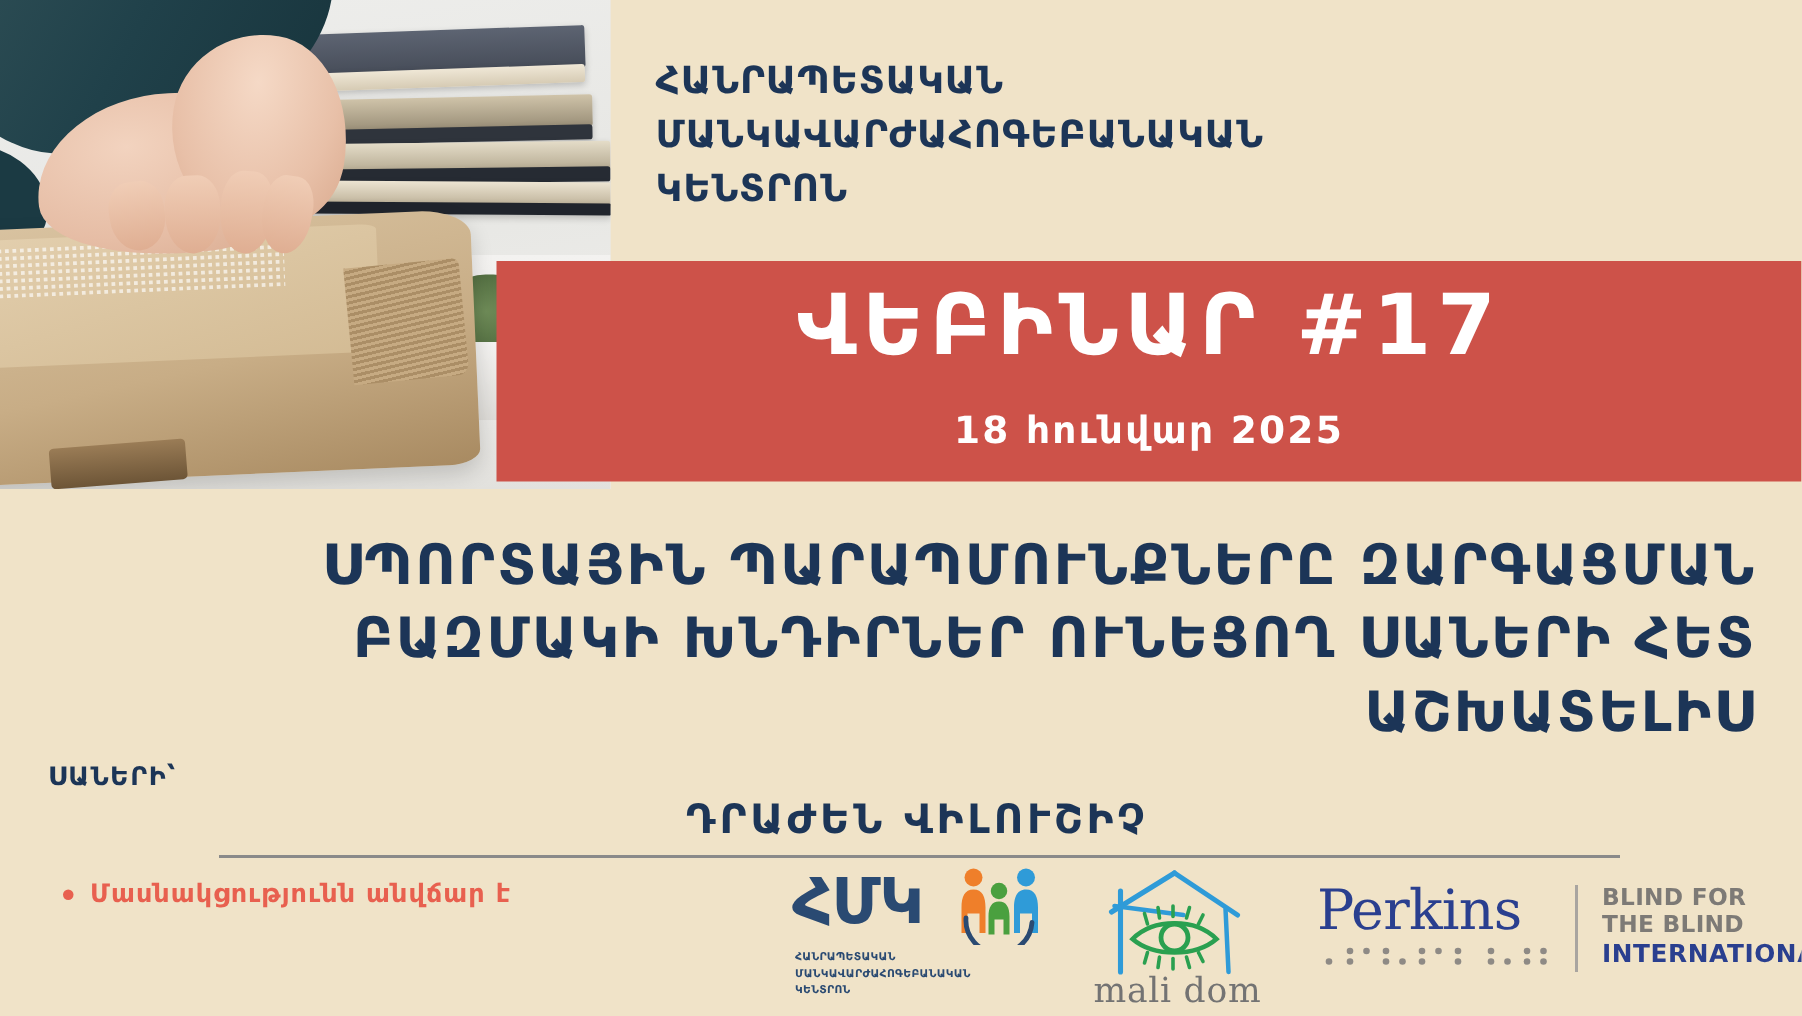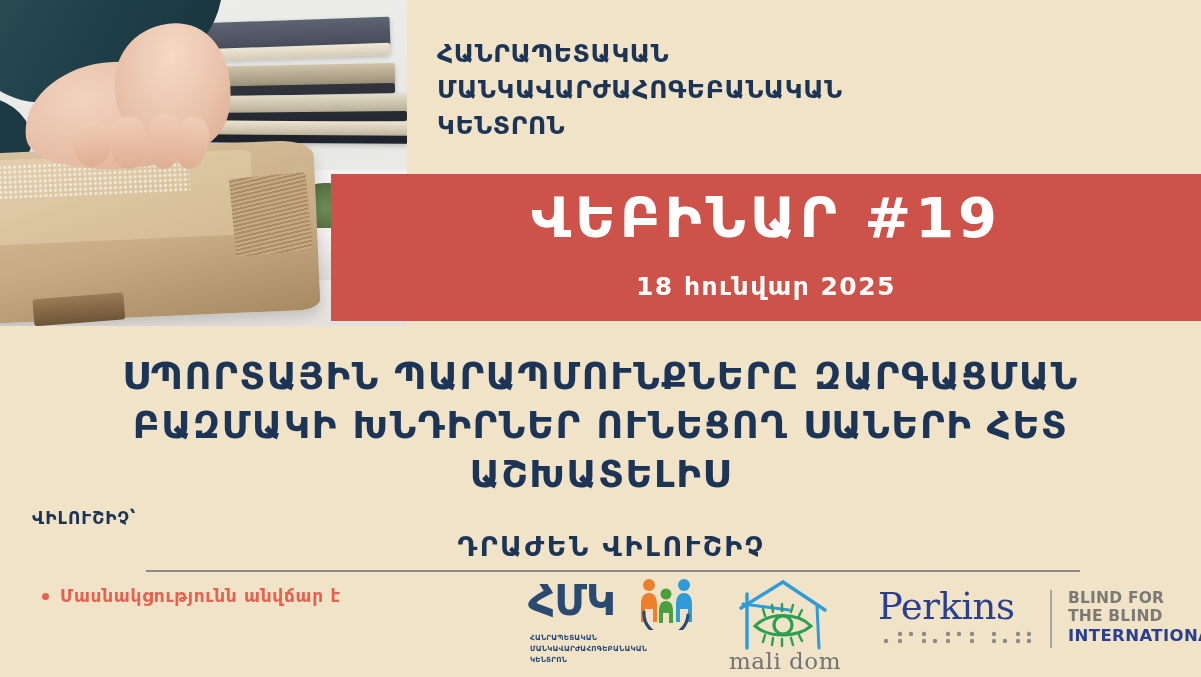--- a/index.html
+++ b/index.html
@@ -165,21 +165,21 @@
     color: #ffffff;
     font-size: 25px;
     font-weight: 700;
     letter-spacing: 1.5px;
   }
 
   
   #main-title {
     position: absolute; left: 30px; top: 352px;
     width: 1141px;
-    text-align: center;
+    text-align: right;
     color: #1c3557;
     font-size: 37px;
     font-weight: 700;
     line-height: 1.33;
     letter-spacing: 1.6px;
   }
 
   
   #speaker-label {
     position: absolute; left: 32px; top: 508px;
@@ -316,31 +316,31 @@
     <div class="finger f4"></div>
   </div>
 
   <div id="org-header">
     <div>ՀԱՆՐԱՊԵՏԱԿԱՆ</div>
     <div>ՄԱՆԿԱՎԱՐԺԱՀՈԳԵԲԱՆԱԿԱՆ</div>
     <div>ԿԵՆՏՐՈՆ</div>
   </div>
 
   <div id="red-band">
-    <div id="webinar-title">ՎԵԲԻՆԱՐ  #19</div>
+    <div id="webinar-title">ՎԵԲԻՆԱՐ  #17</div>
     <div id="webinar-date">18  հունվար   2025</div>
   </div>
 
   <div id="main-title">
     <div>ՍՊՈՐՏԱՅԻՆ  ՊԱՐԱՊՄՈՒՆՔՆԵՐԸ  ԶԱՐԳԱՑՄԱՆ</div>
     <div>ԲԱԶՄԱԿԻ  ԽՆԴԻՐՆԵՐ  ՈՒՆԵՑՈՂ  ՍԱՆԵՐԻ  ՀԵՏ</div>
     <div>ԱՇԽԱՏԵԼԻՍ</div>
   </div>
 
-  <div id="speaker-label">ՎԻԼՈՒՇԻՉ՝</div>
+  <div id="speaker-label">ՍԱՆԵՐԻ՝</div>
   <div id="speaker-name">ԴՐԱԺԵՆ  ՎԻԼՈՒՇԻՉ</div>
   <div id="divider"></div>
 
   <ul id="notes">
     <li>Մասնակցությունն անվճար է</li>
   </ul>
 
   <div id="logo-row">
 
     <div id="logo-hmk">

